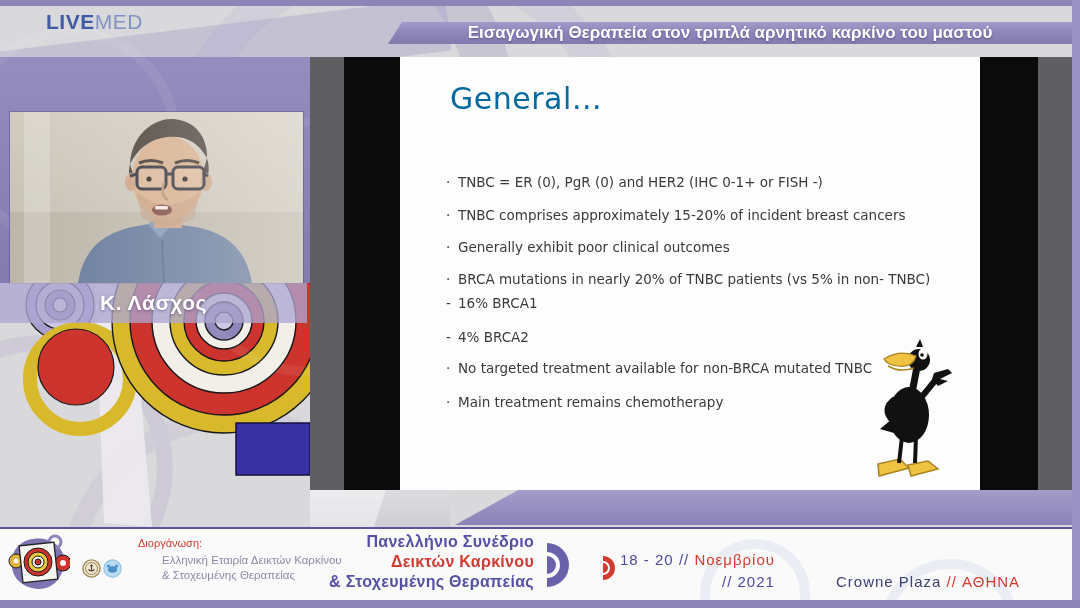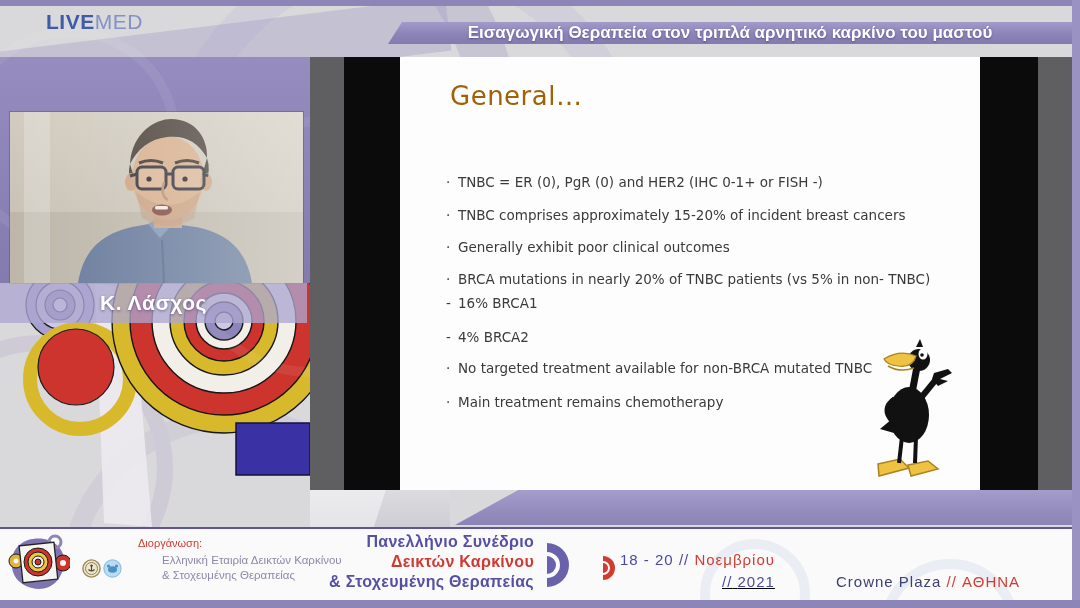--- a/index.html
+++ b/index.html
@@ -39,21 +39,21 @@
     position:absolute;left:0;top:283px;width:307px;height:40px;z-index:8;
     background:rgba(173,166,209,.78);
     display:flex;align-items:center;justify-content:center;
   }
   .name-band .txt{color:#fff;font-weight:bold;font-size:21px;text-shadow:0 1px 3px rgba(60,50,100,.6);letter-spacing:.5px;}
   
   .video-area{position:absolute;left:310px;top:57px;width:762px;height:433px;background:#5f5e60;z-index:10;display:flex;}
   .video-area .gutter{background:#5f5e60;height:100%;}
   .video-area .pillar{background:#0b0b0b;height:100%;}
   .slide{position:relative;background:#fdfdfd;height:100%;width:580px;font-family:"DejaVu Sans",sans-serif;}
-  .slide-title{position:absolute;left:50px;top:24px;font-size:26px;color:#a16207;letter-spacing:.5px;}
+  .slide-title{position:absolute;left:50px;top:24px;font-size:30px;color:#0369a1;letter-spacing:.5px;}
   .bullet-row{position:absolute;left:46px;width:510px;font-size:13.5px;color:#3a3a3a;white-space:nowrap;}
   .bullet-row .mk{display:inline-block;width:12px;}
   .daffy{position:absolute;left:462px;top:276px;width:98px;height:148px;}
   
   .band-below{position:absolute;left:440px;top:489px;width:632px;height:36px;z-index:9;
     background:linear-gradient(180deg,#a59dcb,#8b82b6);
     clip-path:polygon(80px 0,100% 0,100% 100%,15px 100%);}
   .bevel{position:absolute;left:0;top:489px;width:450px;height:38px;z-index:3;
     background:linear-gradient(180deg,#dddce0,#cfcdd4);}
   .bevel .shine{position:absolute;left:290px;top:0;width:90px;height:38px;background:rgba(255,255,255,.45);transform:skewX(-18deg);}
@@ -66,21 +66,21 @@
   .emblem.seal{left:82px;}
   .emblem.crab{left:103px;}
   .org-label{position:absolute;left:138px;top:8px;color:#d23b2f;font-size:11px;}
   .org-lines{position:absolute;left:130px;top:24px;color:#8d89a6;font-size:11.5px;line-height:14.5px;margin-left:32px;}
   .conf-block{position:absolute;left:300px;top:3px;width:234px;text-align:right;font-weight:bold;letter-spacing:.3px;}
   .conf-block .l1,.conf-block .l3{color:#554fa5;font-size:16px;line-height:20px;}
   .conf-block .l2{color:#cf3a31;font-size:16px;line-height:20px;}
   .d-logo{position:absolute;left:539px;top:13px;width:34px;height:46px;}
   .crescent{position:absolute;left:598px;top:26px;width:18px;height:26px;}
   .dateline1{position:absolute;left:620px;top:22px;font-size:15px;letter-spacing:1px;white-space:nowrap;}
-  .dateline2{position:absolute;left:722px;top:44px;font-size:15px;letter-spacing:1px;text-decoration:underline;}
+  .dateline2{position:absolute;left:722px;top:44px;font-size:15px;letter-spacing:1px;}
   .venueline{position:absolute;left:836px;top:44px;font-size:15px;letter-spacing:1px;white-space:nowrap;}
   .c-blue{color:#4d48a0;} .c-red{color:#d23b2f;} .c-navy{color:#3c3f72;}
 </style>
 </head>
 <body>
 
 <div class="stage">
 
   <div class="bg-ring r1"></div>
   <div class="bg-ring r2"></div>

